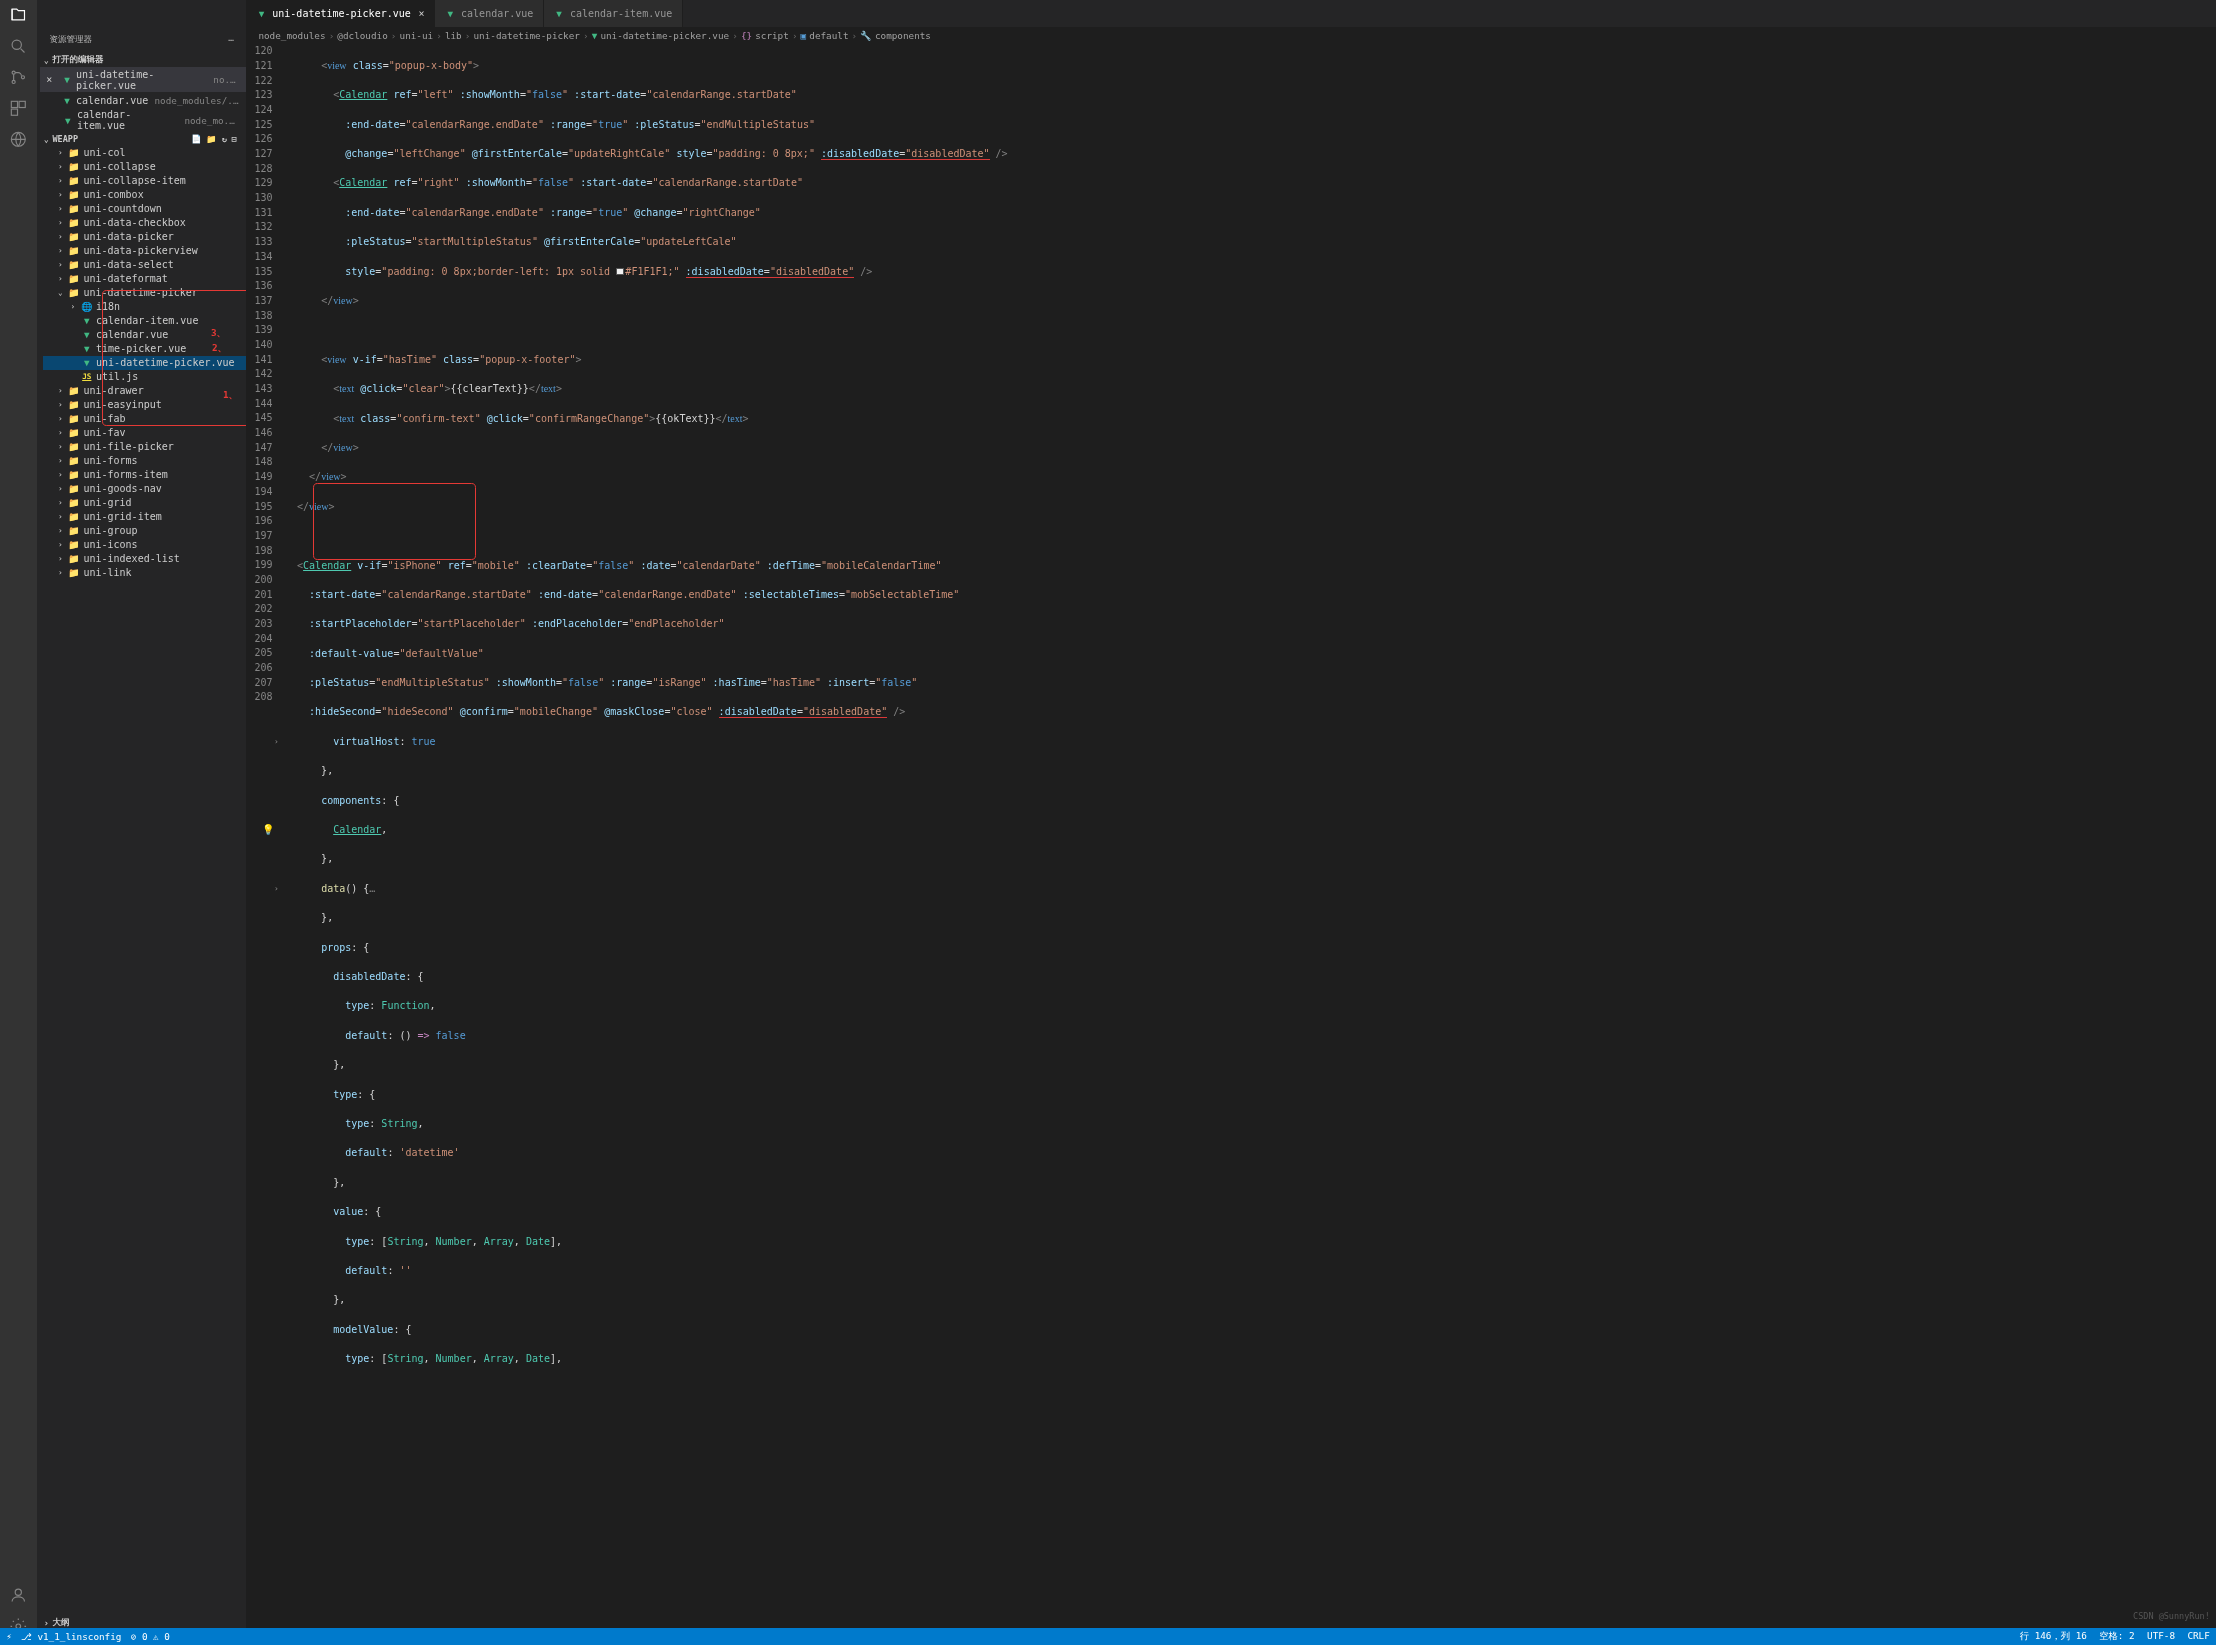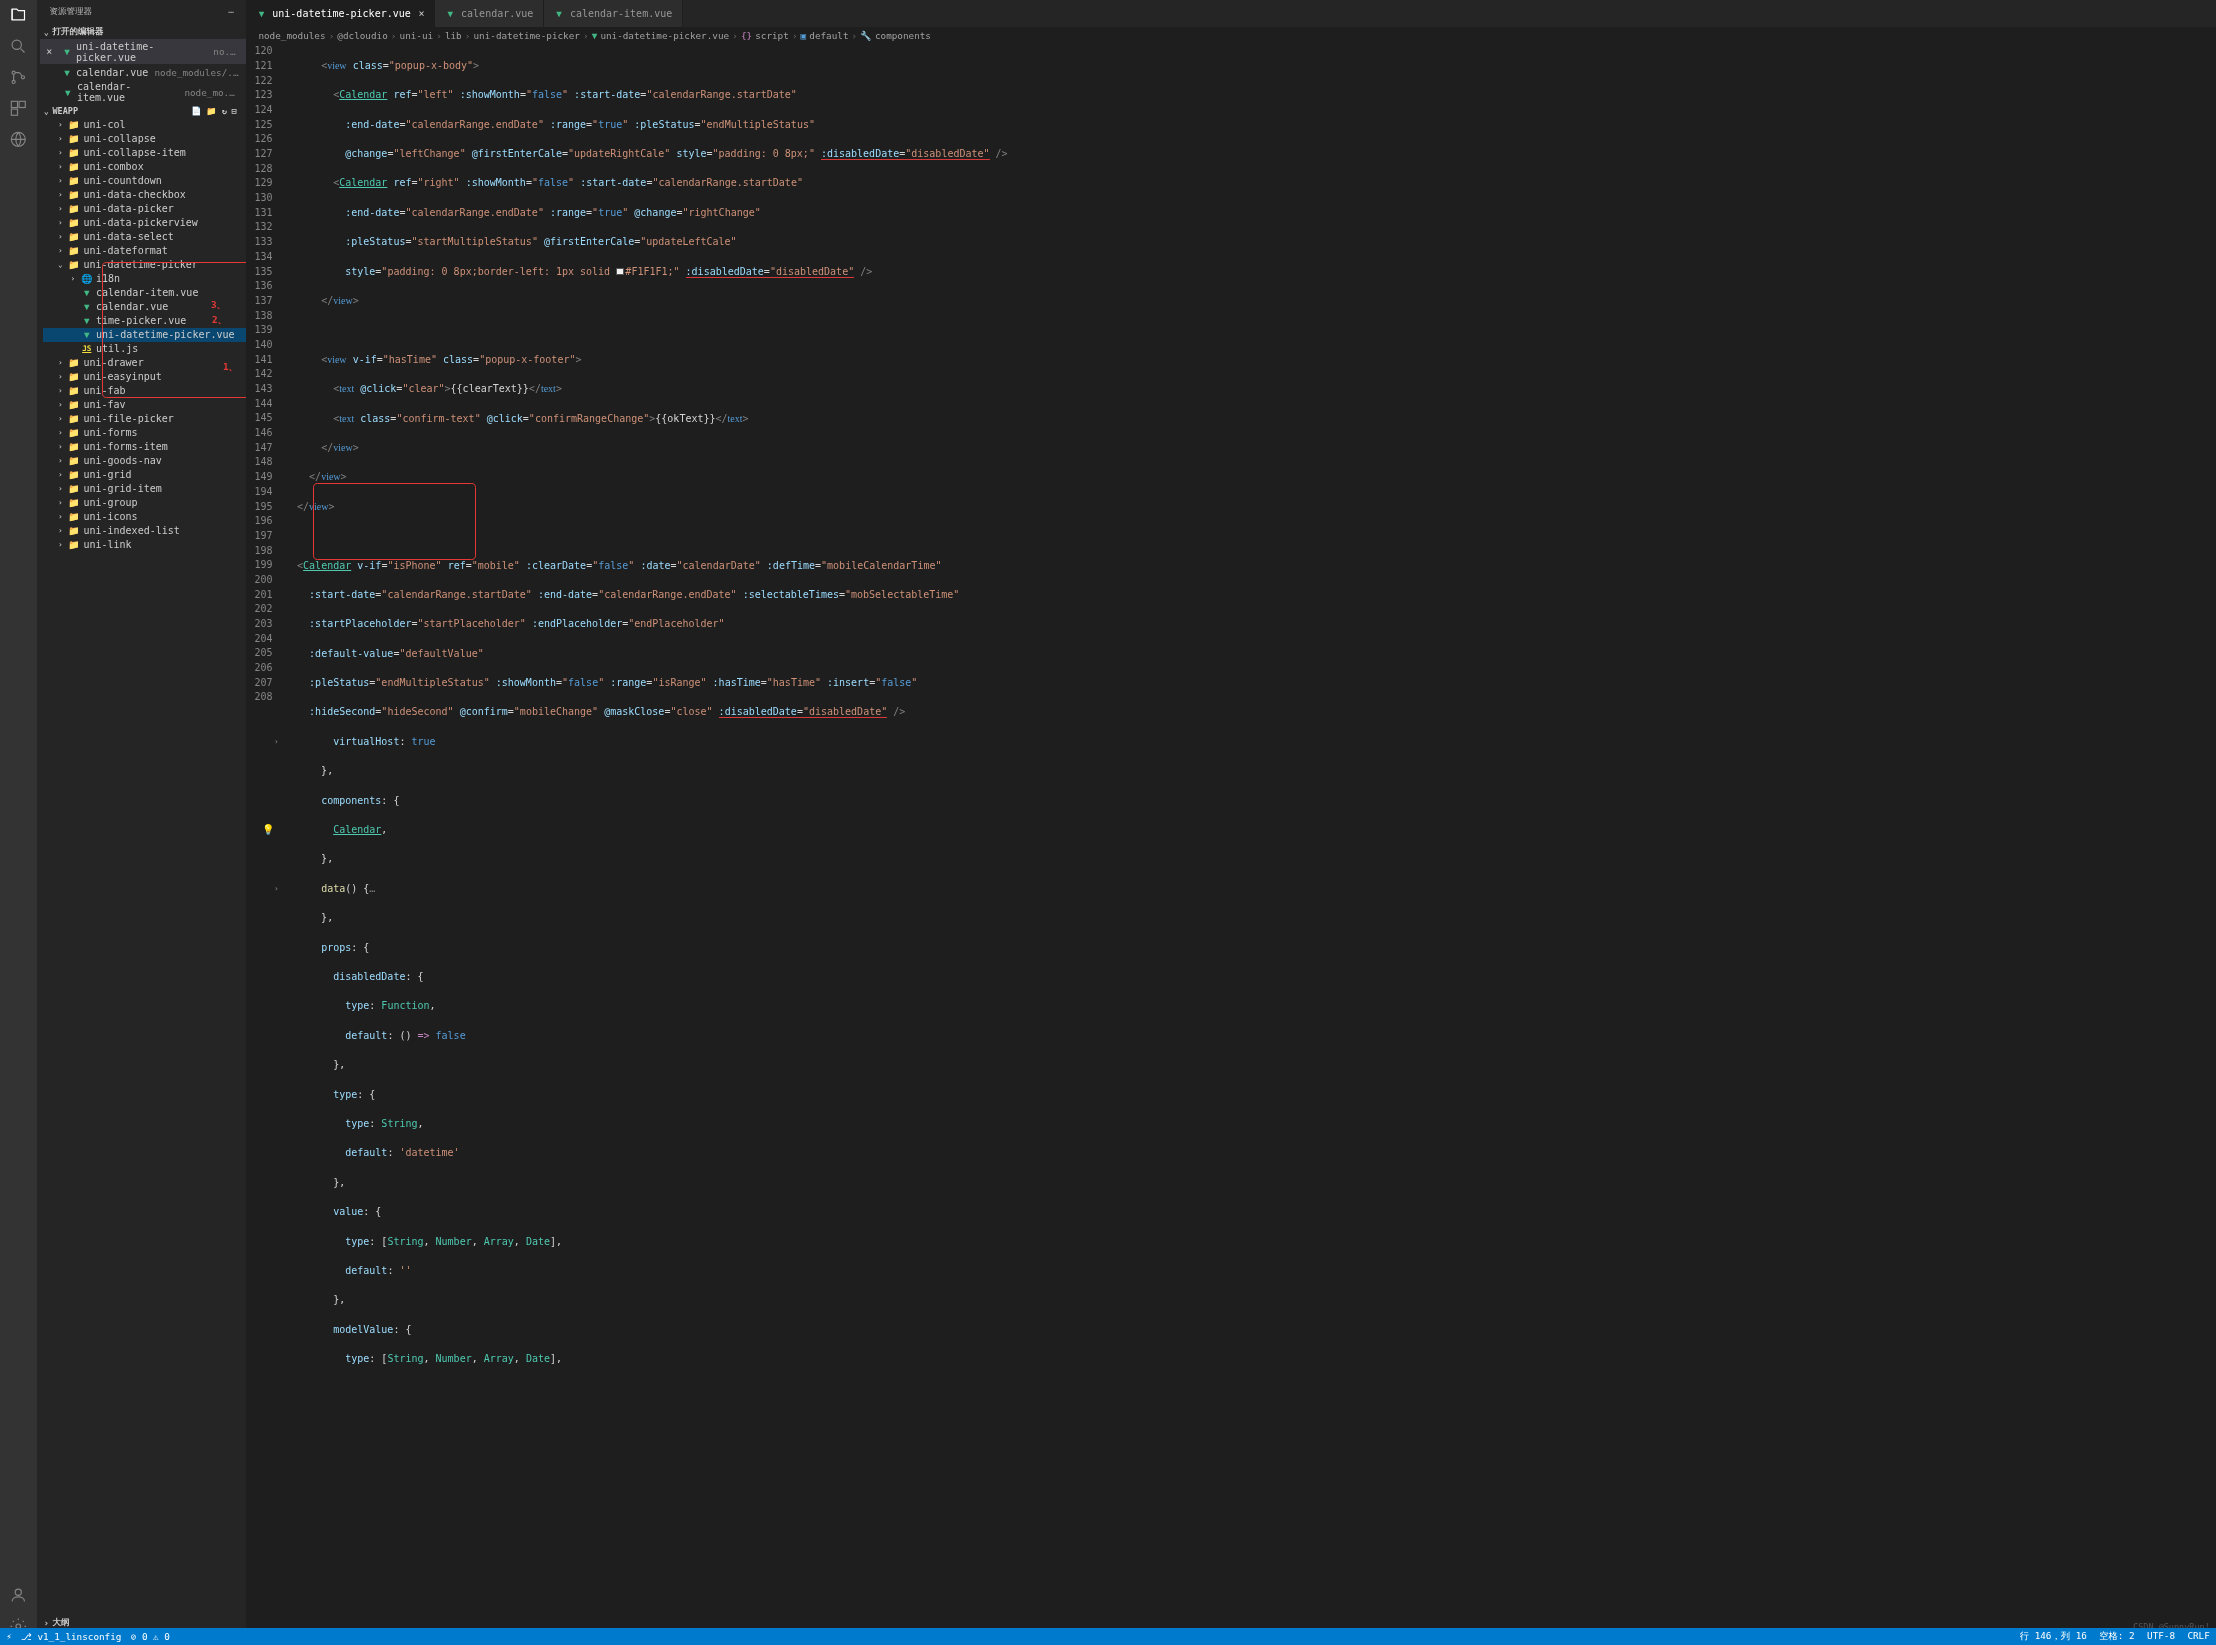--- a/index.html
+++ b/index.html
@@ -2,21 +2,21 @@
 <html style="font-size:12.4px"><head>
 <meta charset="utf-8">
 <style>
 * { margin: 0; padding: 0; box-sizing: border-box; }
 body { font-family: 'Consolas', 'Monaco', monospace; background: #1e1e1e; color: #cccccc; font-size: 10px; overflow: hidden; height: 100vh; display: flex; }
 .activity-bar { width: 37px; background: #333333; display: flex; flex-direction: column; align-items: center; padding-top: 6.2px; gap: 12.4px; }
 .activity-icon { width: 18.6px; height: 18.6px; color: #858585; display: flex; align-items: center; justify-content: center; cursor: pointer; }
 .activity-icon.active { color: #ffffff; }
 .activity-bottom { margin-top: auto; margin-bottom: 9.3px; display: flex; flex-direction: column; gap: 12.4px; align-items: center; }
 .sidebar { width: 209px; background: #252526; display: flex; flex-direction: column; overflow: hidden; }
-.sidebar-header { display: flex; justify-content: space-between; align-items: center; padding: 6.2px 12.4px; font-size: 8.5px; text-transform: uppercase; color: #bbbbbb; }
+.sidebar-header { display: flex; justify-content: space-between; align-items: center; padding: 6.2px 12.4px; font-size: 8.5px; text-transform: uppercase; color: #bbbbbb; margin-top: 28px; }
 .section-header { display: flex; align-items: center; padding: 1.5px 3.1px; font-size: 8.5px; font-weight: bold; color: #cccccc; cursor: pointer; }
 .section-header .chev { width: 12.4px; text-align: center; }
 .open-editors { padding-left: 3.1px; }
 .editor-item { display: flex; align-items: center; padding: 1.5px 6.2px; font-size: 10px; color: #cccccc; cursor: pointer; gap: 3.1px; }
 .editor-item.active { background: #37373d; }
 .editor-item .close { width: 12.4px; color: #cccccc; }
 .editor-item .path { color: #858585; font-size: 9.3px; margin-left: 3.1px; overflow: hidden; text-overflow: ellipsis; white-space: nowrap; }
 .file-icon { width: 12.4px; height: 12.4px; display: inline-flex; align-items: center; justify-content: center; font-size: 9.3px; }
 .vue-icon { color: #41b883; }
 .js-icon { color: #f1dd3f; font-weight: bold; font-size: 7.7px; text-decoration: underline; }
@@ -54,21 +54,21 @@
 .t-comp { color: #4ec9b0; text-decoration: underline; }
 .underline-red { border-bottom: 1.5px solid #d93838; }
 .red-box { position: absolute; border: 1.5px solid #e53935; border-radius: 4.6px; pointer-events: none; }
 .red-anno { position: absolute; color: #e53935; font-size: 9.3px; font-weight: bold; pointer-events: none; }
 .lightbulb { position: absolute; left: -23px; color: #ffcc00; }
 .fold { position: absolute; left: -11px; color: #858585; font-size: 7.7px; }
 .colorbox { display: inline-block; width: 7.7px; height: 7.7px; background: #F1F1F1; border: 0.8px solid #555; vertical-align: middle; margin-right: 1.5px; }
 .statusbar { height: 17px; background: #007acc; display: flex; align-items: center; padding: 0 6.2px; font-size: 9.3px; color: #ffffff; gap: 9.3px; }
 .statusbar .right { margin-left: auto; display: flex; gap: 12.4px; }
 .outline-sections { margin-top: auto; }
-.watermark { position: absolute; right: 6.2px; bottom: 13px; font-size: 8.5px; color: #555; text-align: right; }
+.watermark { position: absolute; right: 6.2px; bottom: 24px; font-size: 8.5px; color: #555; text-align: right; }
 </style>
 </head>
 <body>
 
 <div class="activity-bar">
   <div class="activity-icon active">
       <svg width="18.6" height="18.6" viewBox="0 0 24 24" fill="none" stroke="currentColor" stroke-width="1.5">
         <path d="M4 4h6l2 2h8v12H4z"></path>
         <path d="M4 4v14"></path>
       </svg>

